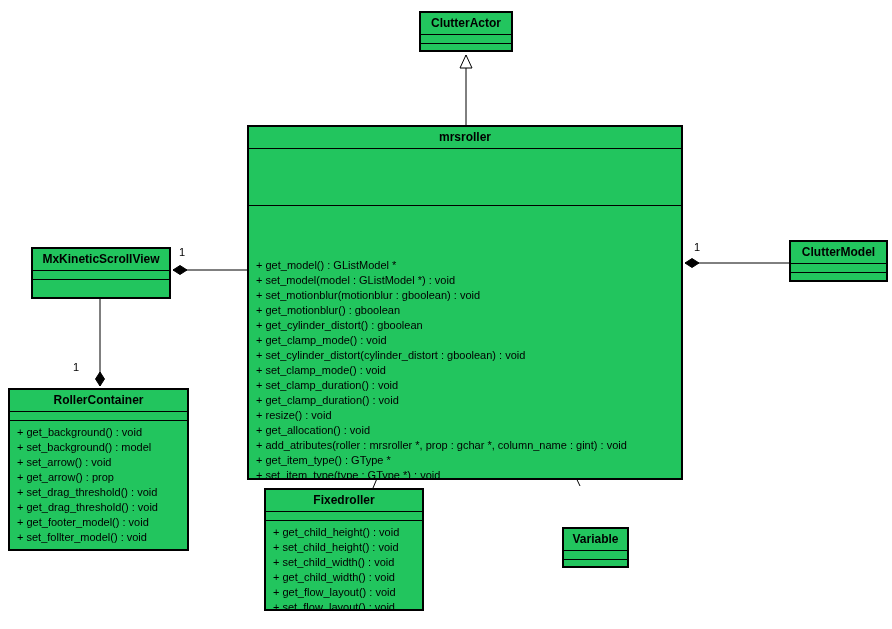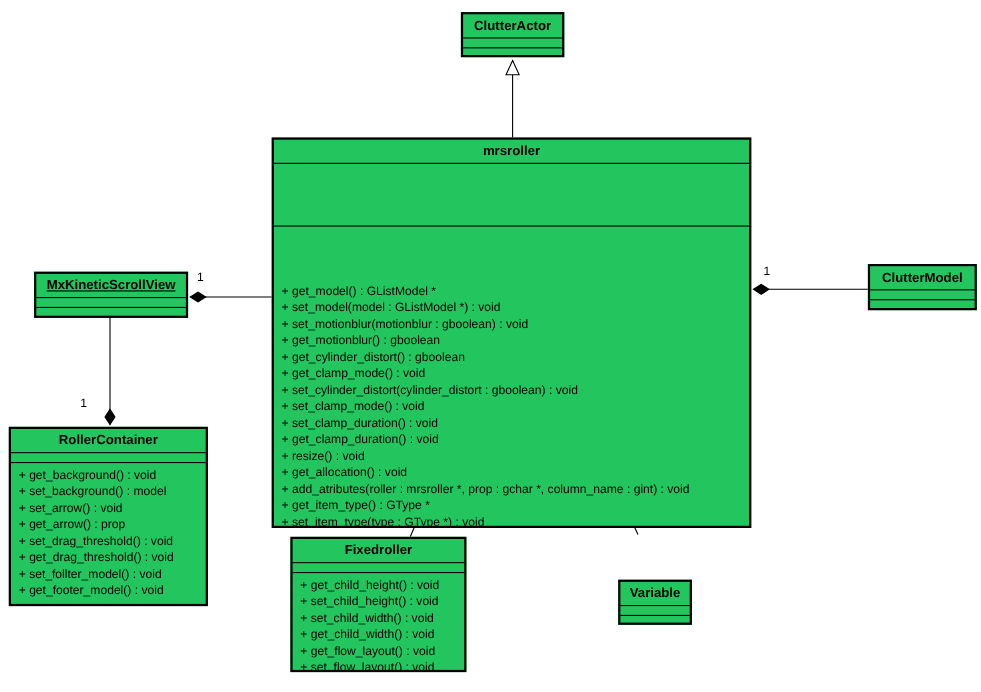--- a/index.html
+++ b/index.html
@@ -109,21 +109,21 @@
       <div class="method">+ get_clamp_duration() : void</div>
       <div class="method">+ resize() : void</div>
       <div class="method">+ get_allocation() : void</div>
       <div class="method">+ add_atributes(roller : mrsroller *, prop : gchar *, column_name : gint) : void</div>
       <div class="method">+ get_item_type() : GType *</div>
       <div class="method">+ set_item_type(type : GType *) : void</div>
       <div class="method">+ get_actors() : GList *</div>
     </div>
   </div>
 
-  <div class="cls" style="left:31px; top:247px; width:140px; height:42px;text-decoration:underline;">
+  <div class="cls" style="left:31px; top:247px; width:140px; height:52px;">
     <div class="title">MxKineticScrollView</div>
     <div class="attrs"></div>
     <div class="methods empty"></div>
   </div>
 
   <div class="cls" style="left:789px; top:240px; width:99px; height:42px;justify-content:center;">
     <div class="title">ClutterModel</div>
     <div class="attrs"></div>
     <div class="methods empty"></div>
   </div>
@@ -131,22 +131,22 @@
   <div class="cls" style="left:8px; top:388px; width:181px; height:163px;">
     <div class="title">RollerContainer</div>
     <div class="attrs"></div>
     <div class="methods">
       <div class="method">+ get_background() : void</div>
       <div class="method">+ set_background() : model</div>
       <div class="method">+ set_arrow() : void</div>
       <div class="method">+ get_arrow() : prop</div>
       <div class="method">+ set_drag_threshold() : void</div>
       <div class="method">+ get_drag_threshold() : void</div>
+      <div class="method">+ get_footer_model() : void</div>
       <div class="method">+ set_follter_model() : void</div>
-      <div class="method">+ get_footer_model() : void</div>
     </div>
   </div>
 
   <div class="cls" style="left:264px; top:488px; width:160px; height:123px;">
     <div class="title">Fixedroller</div>
     <div class="attrs"></div>
     <div class="methods">
       <div class="method">+ get_child_height() : void</div>
       <div class="method">+ set_child_height() : void</div>
       <div class="method">+ set_child_width() : void</div>

